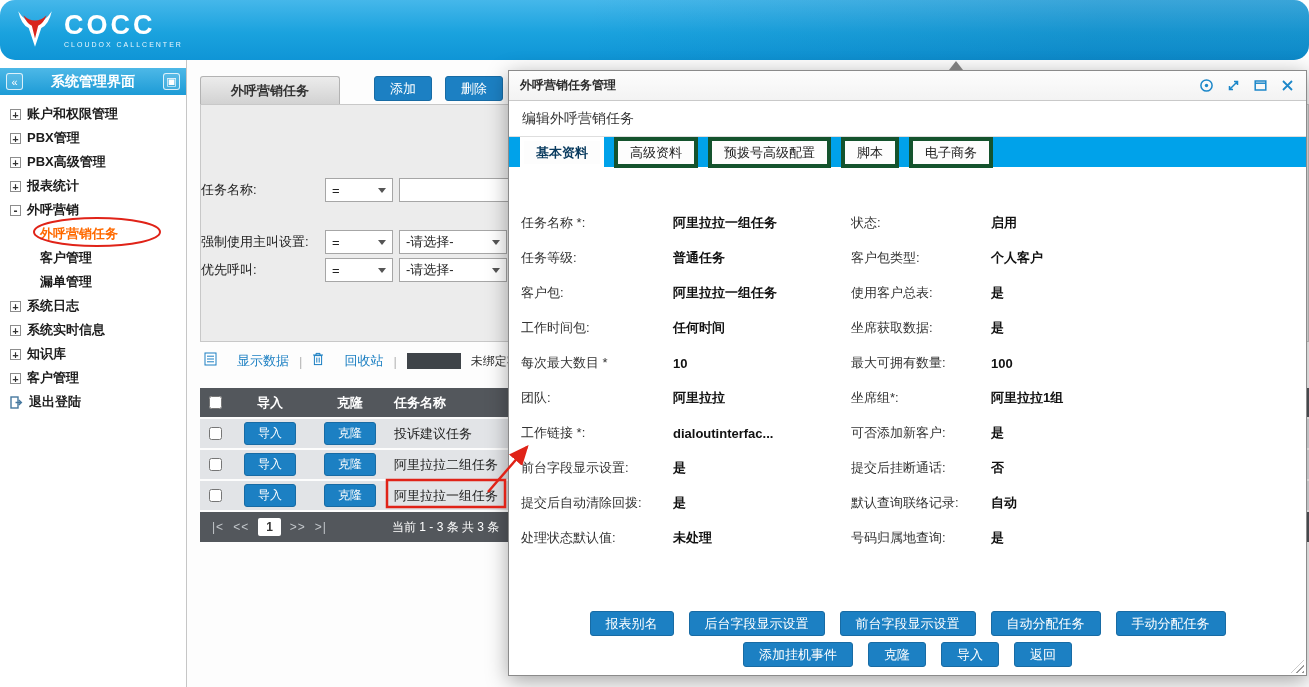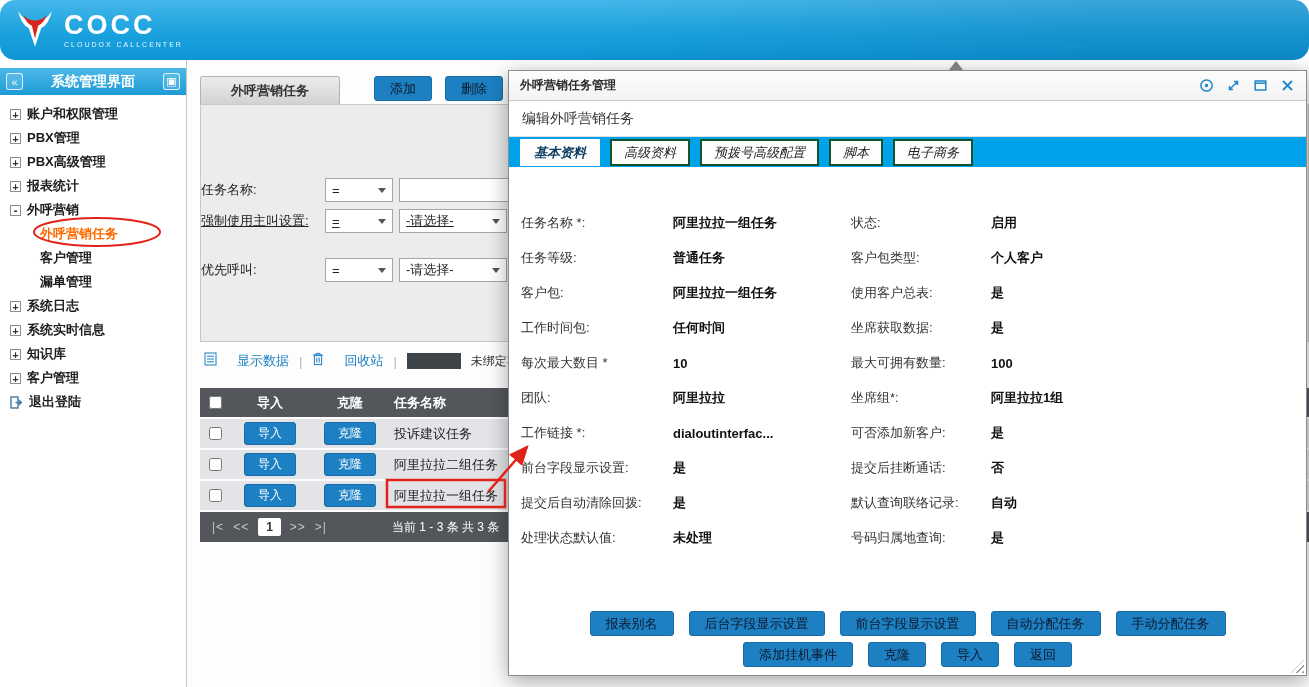--- a/index.html
+++ b/index.html
@@ -42,21 +42,21 @@
     font:bold 10px/9px "DejaVu Sans Mono",monospace; text-align:center; color:#333; }
 
   
   .main { position:absolute; left:187px; top:60px; width:1122px; height:627px; background:#fdfdfd; z-index:1; }
   .main-inner { position:absolute; left:13px; top:16px; right:0; }
   .tabrow { display:flex; align-items:flex-end; height:28px; }
   .page-tab { width:140px; height:28px; background:linear-gradient(180deg,#ececec,#d2d2d2);
     border:1px solid #b3b3b3; border-bottom:none; border-radius:3px 3px 0 0;
     display:flex; align-items:center; justify-content:center; font-weight:bold; color:#333; }
   .toolbar-btns { margin-left:34px; display:flex; gap:13px; padding-bottom:3px; }
-  .btn { background:#1c80c3; color:#0f172a; border:1px solid #186ba4; border-radius:3px;
+  .btn { background:#1c80c3; color:#ffffff; border:1px solid #186ba4; border-radius:3px;
     padding:3px 15px; font-size:13px; cursor:pointer; line-height:17px; }
 
   .filter-panel { height:238px; background:#ececec; border:1px solid #c8c8c8; position:relative; }
   .f-row { position:absolute; left:0; display:flex; align-items:center; height:26px; }
   .f-label { width:118px; color:#222; }
   .select-box { height:24px; min-width:68px; background:#fff; border:1px solid #a6a6a6;
     display:flex; align-items:center; justify-content:space-between; gap:8px;
     padding:0 6px; margin-left:6px; cursor:pointer; }
   .caret { width:0; height:0; border-left:4px solid transparent; border-right:4px solid transparent;
     border-top:5px solid #555; }
@@ -87,22 +87,22 @@
   .modal { position:absolute; left:508px; top:70px; width:799px; height:606px; background:#fff;
     border:1px solid #8b8b8b; box-shadow:0 5px 20px rgba(0,0,0,.35); z-index:10; }
   .m-titlebar { height:30px; display:flex; align-items:center; padding:0 11px;
     background:linear-gradient(180deg,#fdfdfd,#f3f3f3); border-bottom:1px solid #c9c9c9; }
   .m-title { flex:1; font-weight:bold; font-size:12px; color:#2b2b2b; }
   .m-icons { display:flex; gap:12px; align-items:center; }
   .m-icon { width:15px; height:15px; cursor:pointer; display:block; }
   .m-subtitle { height:36px; display:flex; align-items:center; padding:0 13px; font-size:14px;
     color:#333; border-bottom:1px solid #dedede; }
   .m-tabs { height:30px; background:#00a2ea; display:flex; align-items:center; gap:10px; padding:0 11px; }
-  .m-tab { background:#fdfdfd; border:2px solid #14532d; padding:4px 12px; font-size:13px;
-    color:#222; cursor:pointer; line-height:15px;font-style:italic; }
+  .m-tab { background:#fdfdfd; border:4px solid #14532d; padding:4px 12px; font-size:13px;
+    color:#222; cursor:pointer; line-height:15px; }
   .m-tab.active { font-weight:bold; color:#083a5e; border-color:#fff; }
   .m-form { padding:45px 12px 0 12px; display:grid;
     grid-template-columns:152px 178px 140px auto; grid-auto-rows:22px; row-gap:13px;
     font-size:13px; align-items:center; }
   .m-form .lbl { color:#333; }
   .m-form .val { font-weight:bold; color:#111; }
   .m-btn-row { position:absolute; left:0; width:100%; display:flex; justify-content:center; gap:15px; }
   .m-btn-row.row1 { top:540px;border-radius:10px; }
   .m-btn-row.row2 { top:571px; }
   .grip { position:absolute; right:2px; bottom:2px; width:13px; height:13px;
@@ -205,21 +205,21 @@
 
     <div class="filter-panel">
       <div class="f-row" style="top:72px;">
         <span class="f-label">任务名称:</span>
         <div class="select-box">
           <span>=</span>
           <span class="caret"></span>
         </div>
         <input class="f-input" style="">
       </div>
-      <div class="f-row" style="top:103px;text-decoration:underline;">
+      <div class="f-row" style="top:124px;">
         <span class="f-label">强制使用主叫设置:</span>
         <div class="select-box">
           <span>=</span>
           <span class="caret"></span>
         </div>
         <div class="select-box" style="min-width:108px;">
           <span>-请选择-</span>
           <span class="caret"></span>
         </div>
       </div>

